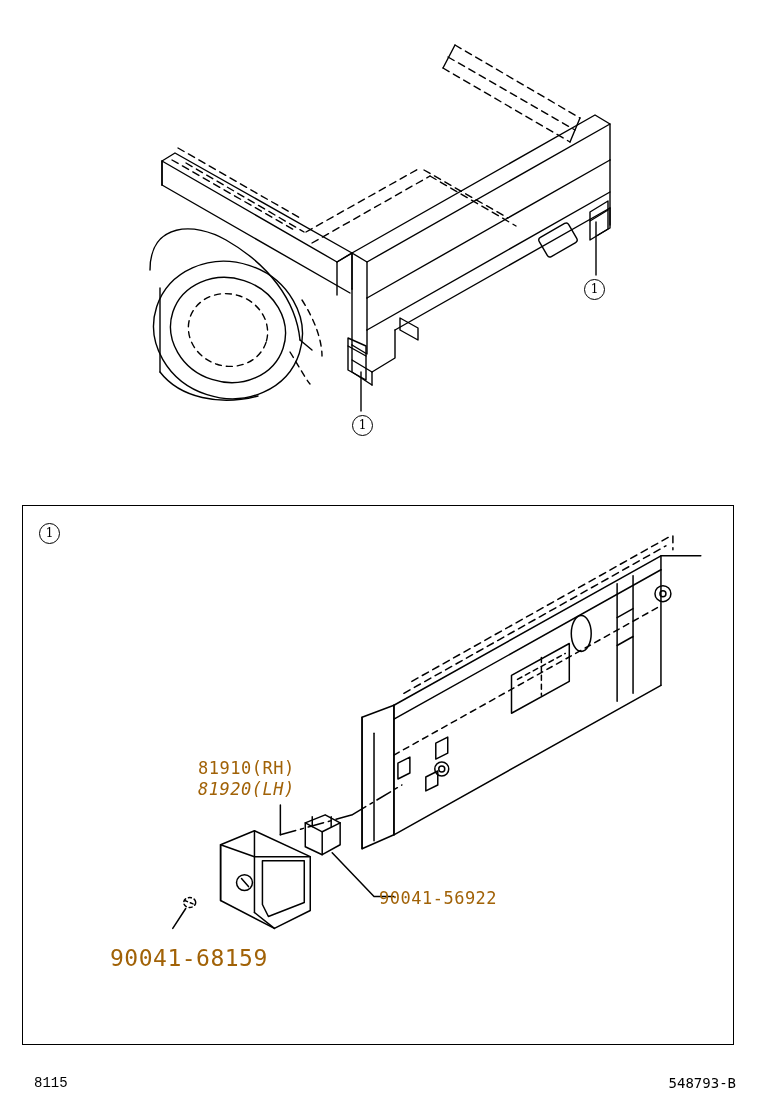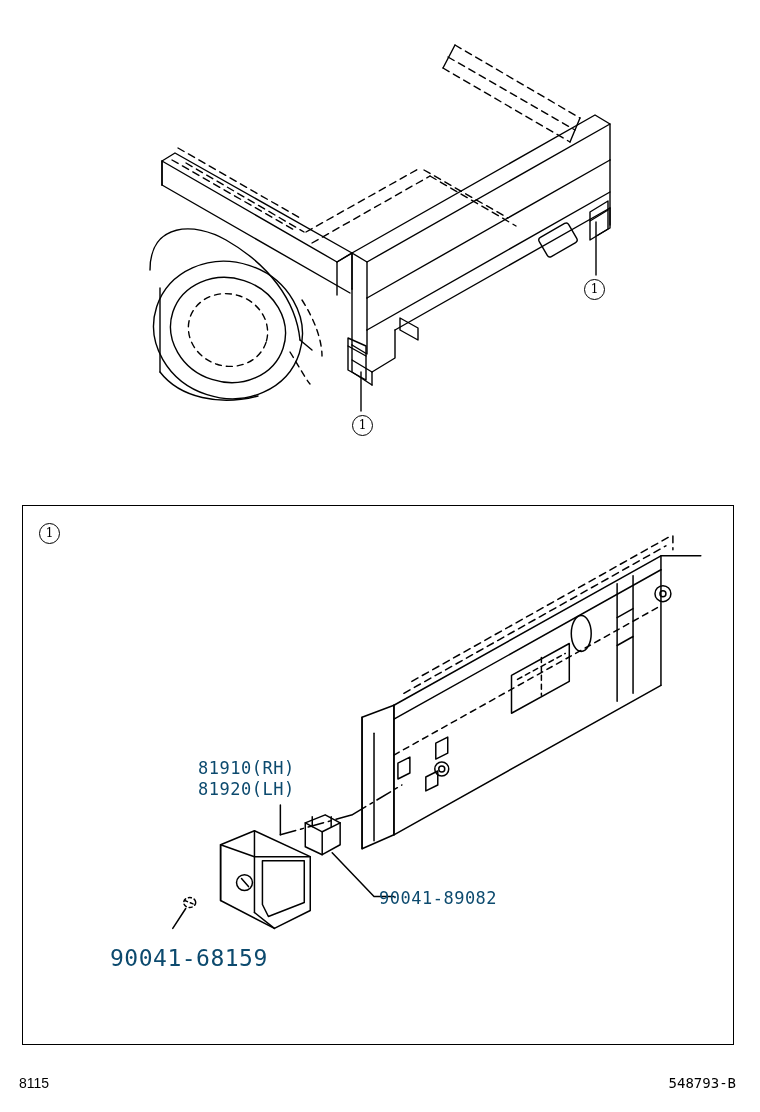--- a/index.html
+++ b/index.html
@@ -59,33 +59,33 @@
   .callout-top-right { left: 584px; top: 279px; }
   .callout-top-left  { left: 352px; top: 415px; }
   .callout-detail    { left: 39px;  top: 523px; }
 
   .label {
     position: absolute;
     font-family: "DejaVu Sans Mono", monospace;
     font-size: 16px;
     letter-spacing: 0.5px;
     white-space: nowrap;
-    color: #0c4a6e;
+    color: #a16207;
   }
   .label-81910 { left: 198px; top: 758px; font-size: 17px; }
-  .label-81920 { left: 198px; top: 779px; font-size: 17px; }
+  .label-81920 { left: 198px; top: 779px; font-size: 17px; font-style: italic; }
   .label-89082 { left: 379px; top: 888px; font-size: 17px; }
   .label-68159 { left: 110px; top: 945px; font-size: 23px; }
 
   .footer-left {
     position: absolute;
-    left: 19px;
+    left: 34px;
     top: 1075px;
     font-size: 14px;
-    font-family: Liberation Sans, sans-serif;
+    font-family: Liberation Mono, monospace;
   }
   .footer-right {
     position: absolute;
     right: 24px;
     top: 1075px;
     font-size: 14px;
     font-family: "DejaVu Sans Mono", monospace;
   }
 </style>
 </head>
@@ -240,19 +240,19 @@
         <path d="M258 300 L258 330" stroke-dasharray="0"></path>
       </g>
     </svg>
 
   </div>
 
   <div class="callout callout-detail">1</div>
 
   <div class="label label-81910">81910(RH)</div>
   <div class="label label-81920">81920(LH)</div>
-  <div class="label label-89082">90041-89082</div>
+  <div class="label label-89082">90041-56922</div>
   <div class="label label-68159">90041-68159</div>
 
   <div class="footer-left">8115</div>
   <div class="footer-right">548793-B</div>
 
 </div>
 
 </body></html>

